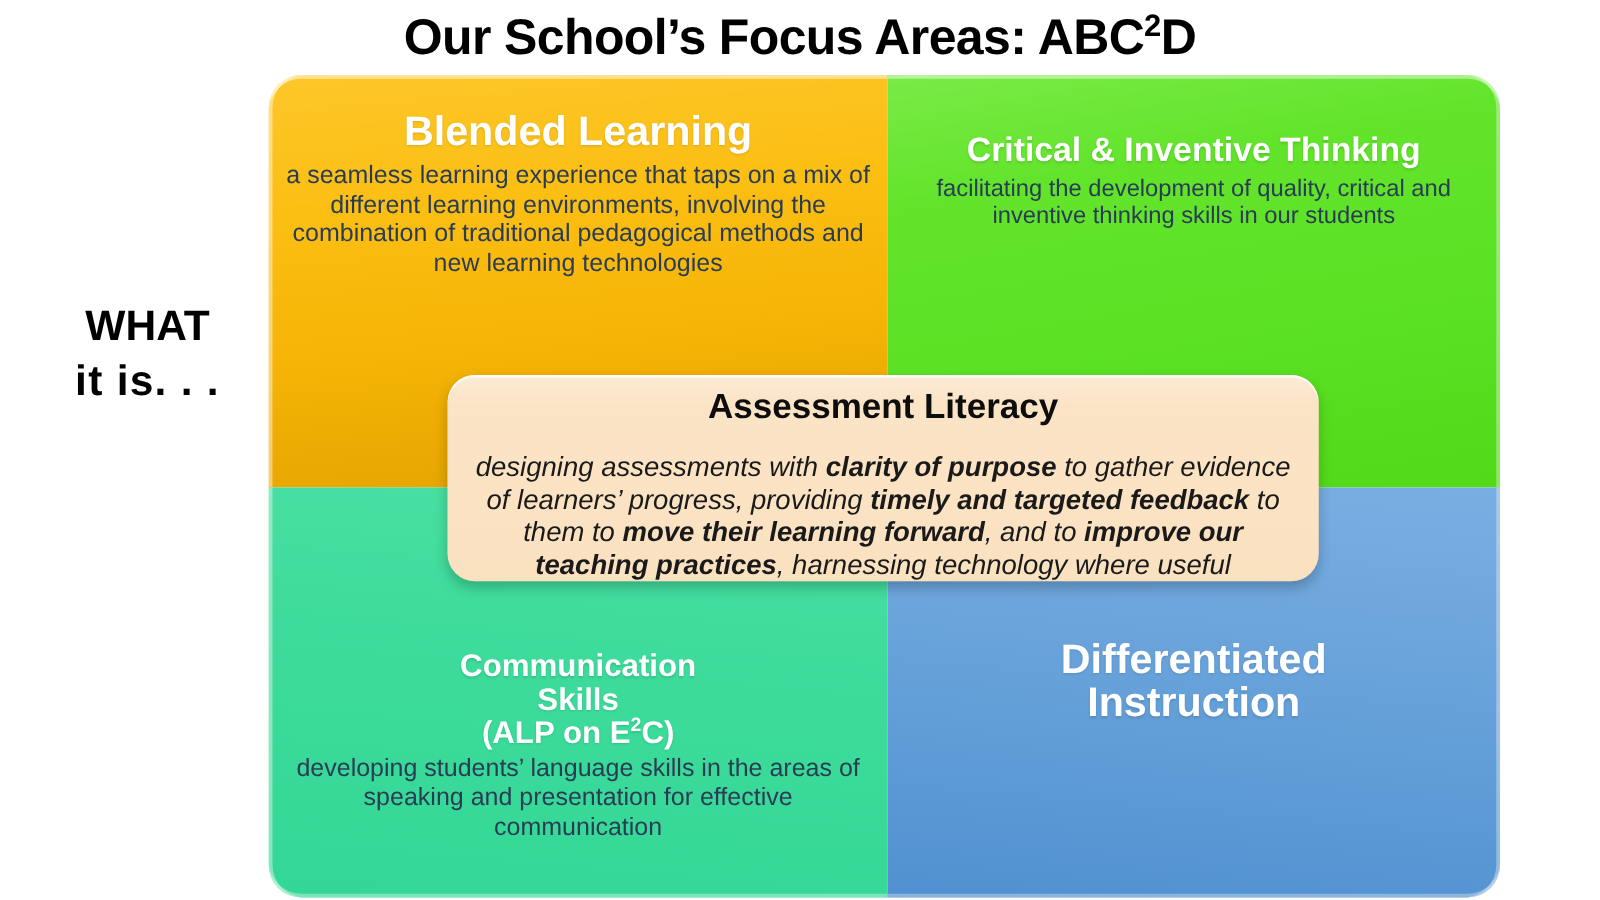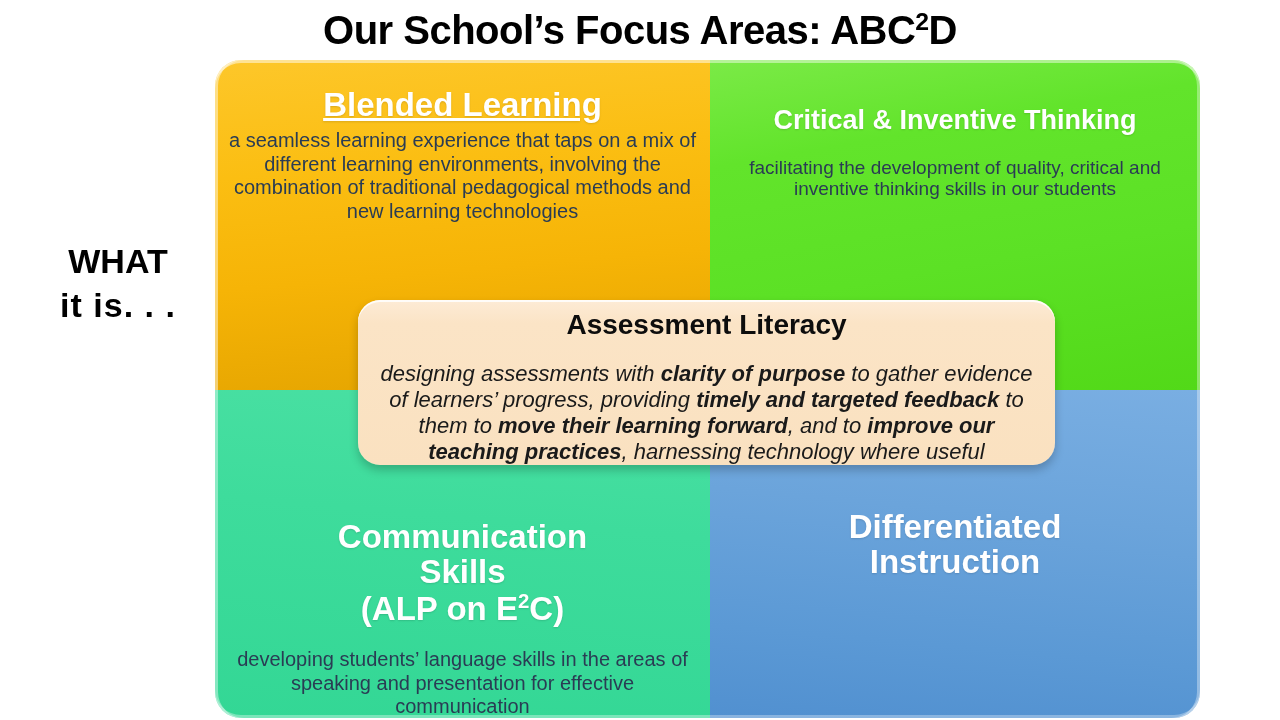--- a/index.html
+++ b/index.html
@@ -51,44 +51,44 @@
 
   
   #q-blended{
     left:0;top:0;width:495px;height:330px;
     border-radius:26px 0 0 0;
     background:linear-gradient(175deg,#FDC72A 0%,#FBBE12 32%,#F6B406 62%,#E3A300 100%);
     box-shadow:inset 3px 0 0 rgba(255,255,255,0.45),
                inset 0 3px 0 rgba(255,255,255,0.50);
     padding-top:28px;
   }
-  #q-blended .quad-head{font-size:33px;margin-bottom:6px;text-decoration:underline;}
+  #q-blended .quad-head{font-size:33px;margin-bottom:6px;}
 
   
   #q-critical{
     left:495px;top:0;width:490px;height:330px;
     border-radius:0 26px 0 0;
     background:linear-gradient(170deg,#7BEA47 0%,#62E42B 26%,#5CE125 60%,#52D918 100%);
     box-shadow:inset 0 3px 0 rgba(255,255,255,0.45),
                inset -3px 0 0 rgba(255,255,255,0.35);
     padding-top:46px;
   }
-  #q-critical .quad-head{font-size:27px;margin-bottom:22px;}
+  #q-critical .quad-head{font-size:27px;margin-bottom:6px;}
   #q-critical .quad-body{font-size:19px;line-height:1.14;}
 
   
   #q-comm{
     left:0;top:330px;width:495px;height:328px;
     border-radius:0 0 0 26px;
     background:linear-gradient(185deg,#4AE0A3 0%,#3EDC9C 40%,#33D795 100%);
     box-shadow:inset 3px 0 0 rgba(255,255,255,0.40),
                inset 0 -3px 0 rgba(255,255,255,0.35);
     padding-top:130px;
   }
-  #q-comm .quad-head{font-size:33px;margin-bottom:21px;}
+  #q-comm .quad-head{font-size:25px;margin-bottom:4px;}
 
   
   #q-diff{
     left:495px;top:330px;width:490px;height:328px;
     border-radius:0 0 26px 0;
     background:linear-gradient(185deg,#79AEE2 0%,#6BA4DB 38%,#5B99D5 75%,#5190D0 100%);
     box-shadow:inset 0 -3px 0 rgba(255,255,255,0.32),
                inset -3px 0 0 rgba(255,255,255,0.35);
     padding-top:120px;
   }

